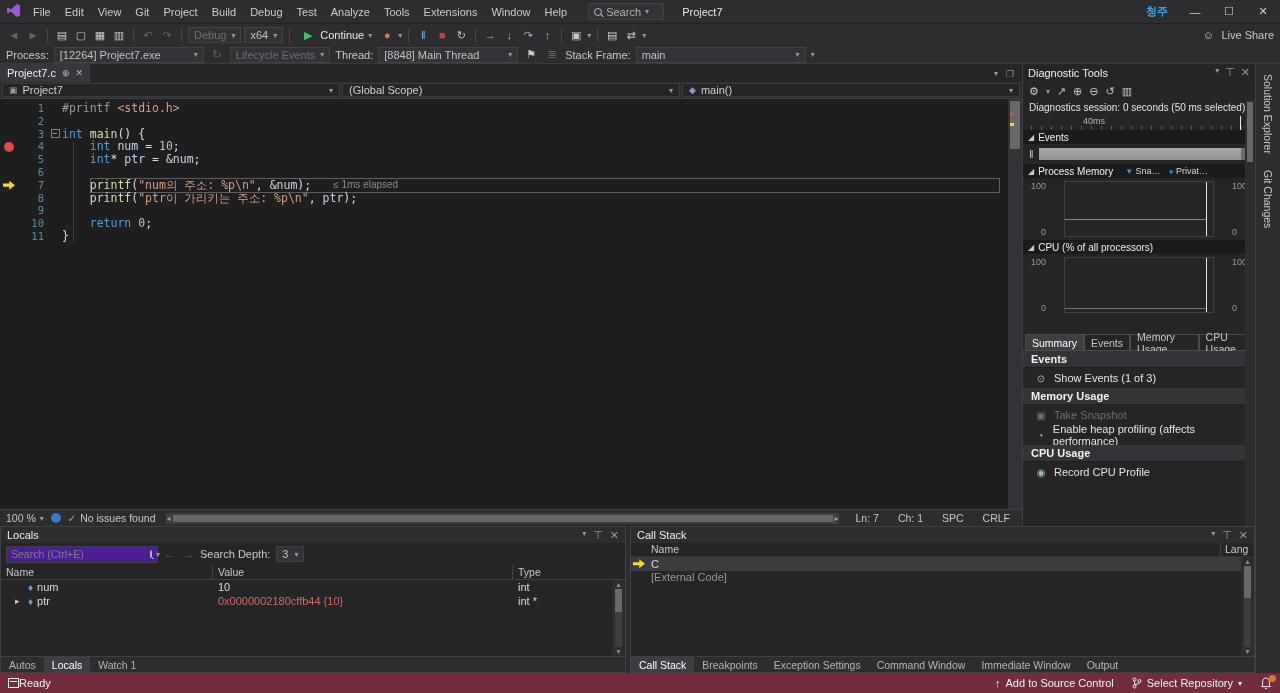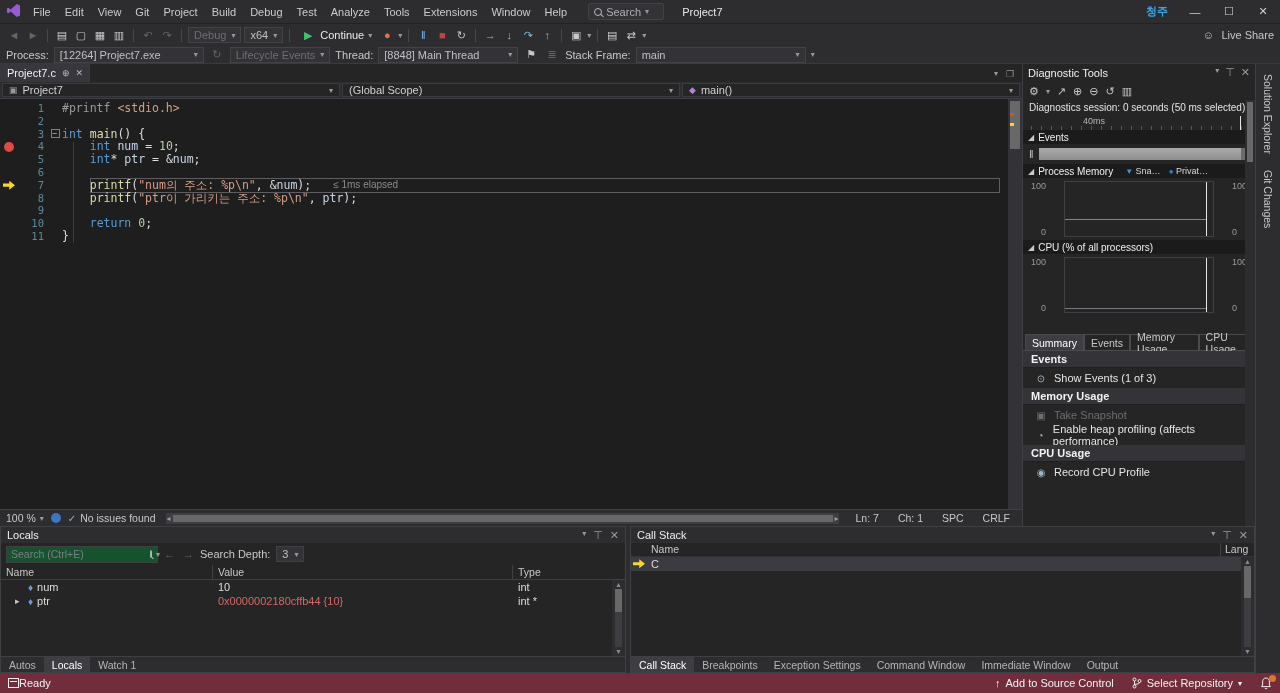--- a/index.html
+++ b/index.html
@@ -113,21 +113,21 @@
   .strip { width:25px; background:#2d2d30; border-left:1px solid #3f3f46; display:flex; flex-direction:column; align-items:center; gap:16px; padding-top:10px; }
   .strip-tab { writing-mode:vertical-rl; font-size:10.5px; color:#c8c8c8; }
 
   
   .bottom { display:flex; height:147px; gap:4px; background:#2d2d30; }
   .panel { background:#252526; border:1px solid #3f3f46; display:flex; flex-direction:column; }
   .locals { width:626px; } .callstack { flex:1; }
   .p-title { height:16px; background:#2d2d30; display:flex; align-items:center; padding:0 6px; color:#efefef; }
   .p-title .icons { margin-left:auto; display:flex; gap:7px; color:#9a9a9e; }
   .l-search { height:22px; display:flex; align-items:center; gap:6px; padding:0 5px; color:#c8c8c8; }
-  .search-wrap { width:152px; height:17px; background:#14532d; border:1px solid #3f3f46; display:flex; align-items:center; padding:0 4px; gap:4px; }
+  .search-wrap { width:152px; height:17px; background:#4c1d95; border:1px solid #3f3f46; display:flex; align-items:center; padding:0 4px; gap:4px; }
   .search-wrap input { flex:1; background:transparent; border:none; outline:none; color:#cccccc; font-size:10.5px; font-family:"Liberation Sans",sans-serif; }
   .search-wrap input::placeholder { color:#7e7e84; }
   .mag { width:8px; height:8px; border:1px solid #b8b8bc; border-radius:50%; position:relative; display:inline-block; }
   .mag::after { content:''; position:absolute; width:4px; height:1px; background:#b8b8bc; right:-3px; bottom:-1px; transform:rotate(45deg); }
   .nav-arrows { color:#64646a; display:flex; gap:8px; }
   .depth-combo { display:flex; align-items:center; gap:6px; background:#333337; border:1px solid #3f3f46; height:16px; padding:0 5px; color:#c0c0c3; }
   .grid-h { display:flex; height:15px; border-bottom:1px solid #3f3f46; background:#252526; color:#c8c8c8; font-size:10.5px; }
   .gc { display:flex; align-items:center; padding-left:5px; }
   .gc-name { width:212px; border-right:1px solid #3f3f46; } .gc-value { width:300px; border-right:1px solid #3f3f46; } .gc-type { flex:1; }
   .rows-area { flex:1; position:relative; overflow:hidden; }
@@ -580,20 +580,25 @@
           <span class="cs-name">Name</span>
           <span class="cs-lang">Lang</span>
         </div>
         <div class="rows-area" id="cs-rows">
           <div class="cs-row cur">
               <span class="cs-margin">
                 <span class="cur-arrow"></span>
               </span>
               <span class="cs-lang">C</span>
             </div>
+            <div class="cs-row">
+              <span class="cs-margin"></span>
+              <span class="cs-name cs-ext">[External Code]</span>
+              <span class="cs-lang"></span>
+            </div>
             <div class="vsb">
             <span>▲</span>
             <span class="trk">
                 <span class="thm"></span>
               </span>
             <span>▼</span>
           </div>
         </div>
         <div class="p-tabs" id="cs-tabs">
             <span class="p-tab active">Call Stack</span>

